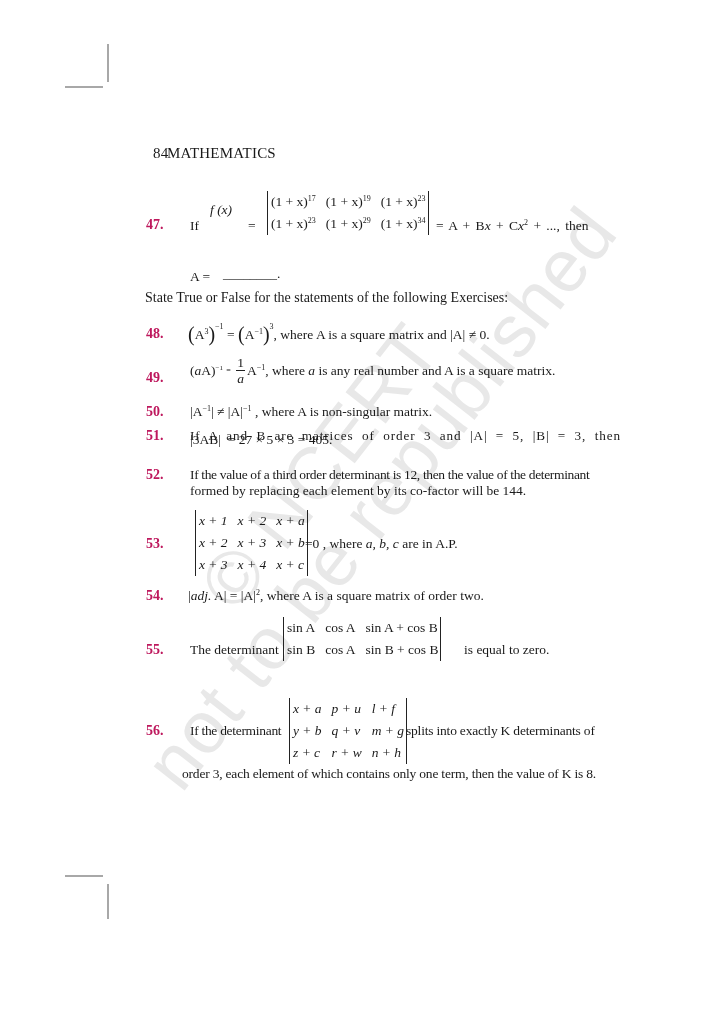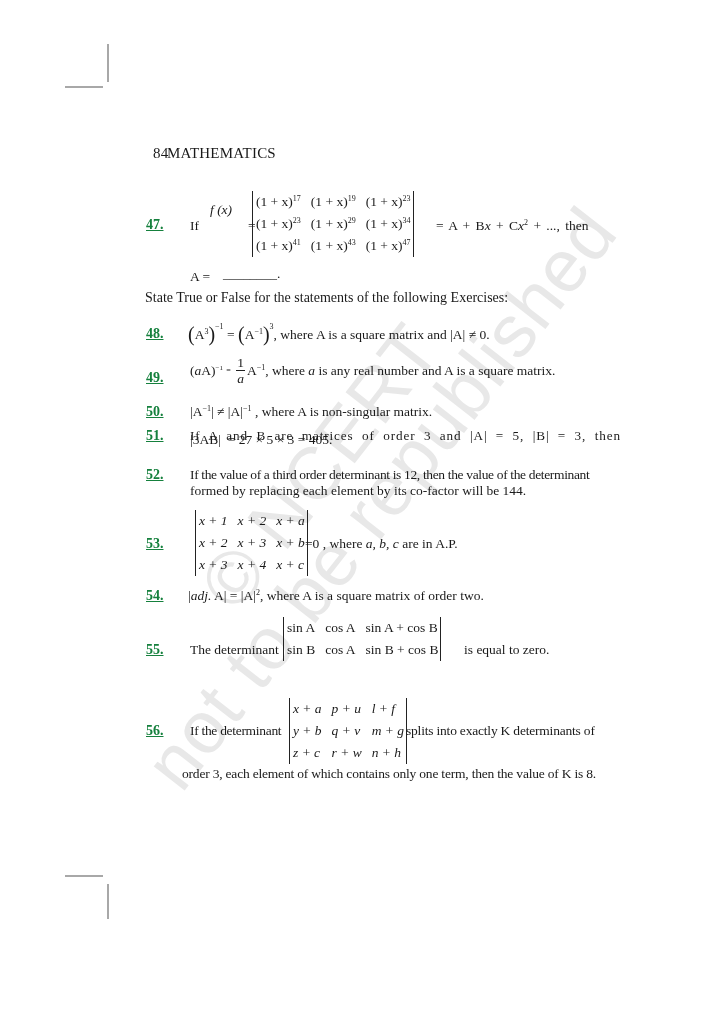--- a/index.html
+++ b/index.html
@@ -4,21 +4,21 @@
 <style>
   html, body { margin: 0; padding: 0; }
   body {
     width: 724px; height: 1024px; position: relative; overflow: hidden;
     background: #ffffff; color: #1a1a1a;
     font-family: "Liberation Serif", "DejaVu Serif", serif;
     font-size: 13.5px;
   }
   .abs { position: absolute; white-space: nowrap; }
   .crop { position: absolute; background: #a8a8a8; }
-  .num { position: absolute; color: #15803d; font-weight: bold; font-size: 14px; text-decoration: underline; }
+  .num { position: absolute; color: #be185d; font-weight: bold; font-size: 14px; }
   .hdr { font-size: 15px; letter-spacing: 0.2px; }
   i, .it { font-style: italic; }
   sup { font-size: 8px; vertical-align: 5px; line-height: 0; }
   .det { position: absolute; border-left: 1.2px solid #222; border-right: 1.2px solid #222; }
   .det table { border-collapse: collapse; }
   .det td { padding: 0 7px 0 3px; height: 22px; white-space: nowrap; font-size: 13.5px; }
   .det td:last-child { padding-right: 2px; }
   .big-paren { font-size: 20px; vertical-align: -2px; font-weight: 300; }
   .frac { display: inline-block; vertical-align: middle; text-align: center; line-height: 15px; margin: 0 2px; }
   .frac span { display: block; }
@@ -39,37 +39,32 @@
 <div class="crop" style="left:65px; top:875px; width:38px; height:1.5px;"></div>
 <div class="crop" style="left:107px; top:884px; width:2px; height:35px;"></div>
 
 <div class="abs hdr" style="left:153px; top:145px;">84</div>
 <div class="abs hdr" style="left:167px; top:145px;">MATHEMATICS</div>
 
 <div class="num" style="left:146px; top:217px;">47.</div>
 <div class="abs" style="left:190px; top:218px;">If</div>
 <div class="abs it" style="left:210px; top:202px;">f (x)</div>
 <div class="abs" style="left:248px; top:218px;">=</div>
-<div class="det" style="left:252px; top:191px;text-align:right;">
+<div class="det" style="left:267px; top:191px;text-align:right;">
   <table>
     <tbody>
         <tr>
       <td><span>(1 + x)</span><sup>17</sup></td>
       <td><span>(1 + x)</span><sup>19</sup></td>
       <td><span>(1 + x)</span><sup>23</sup></td>
     </tr>
     <tr>
       <td><span>(1 + x)</span><sup>23</sup></td>
       <td><span>(1 + x)</span><sup>29</sup></td>
       <td><span>(1 + x)</span><sup>34</sup></td>
-    </tr>
-    <tr>
-      <td><span>(1 + x)</span><sup>41</sup></td>
-      <td><span>(1 + x)</span><sup>43</sup></td>
-      <td><span>(1 + x)</span><sup>47</sup></td>
     </tr>
   </tbody>
     </table>
 </div>
 <div class="abs" style="left:436px; top:218px; word-spacing:2px;">
   <span>= A + B</span><i>x</i><span> + C</span><i>x</i><sup>2</sup><span> + ..., then</span>
 </div>
 <div class="abs" style="left:190px; top:269px;">A =</div>
 <div class="abs" style="left:223px; top:266px;">________.</div>
 

